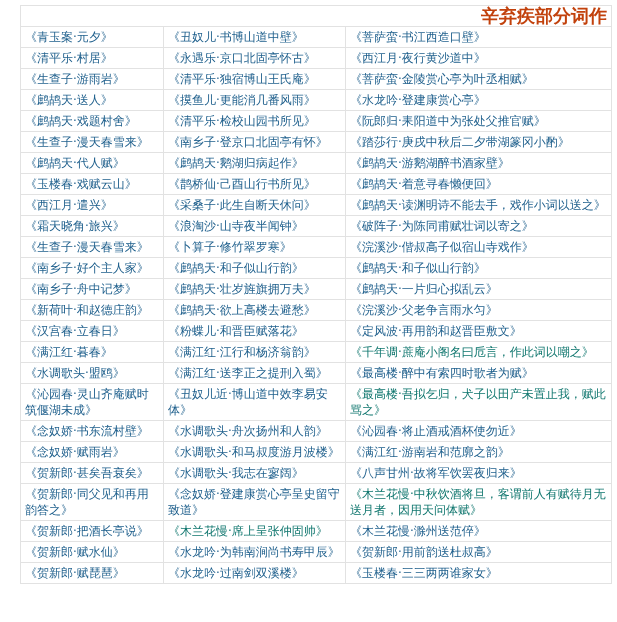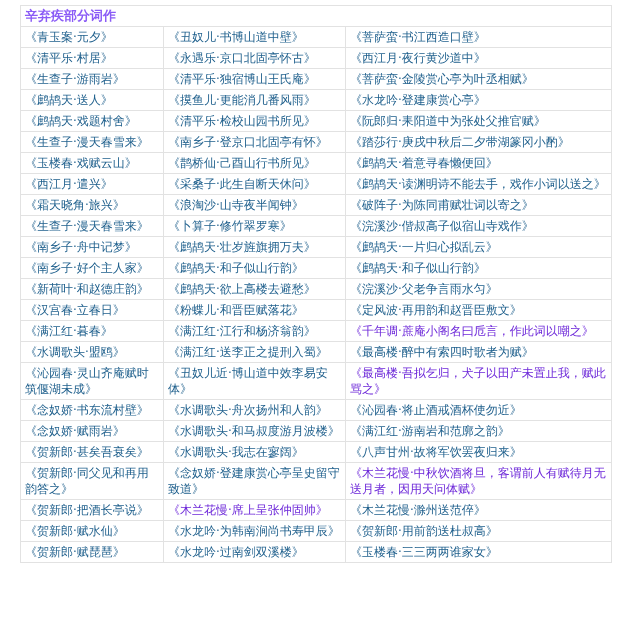--- a/index.html
+++ b/index.html
@@ -8,29 +8,29 @@
     table.works {
       position: absolute; left: 20px; top: 5px; width: 591px;
       border-collapse: collapse; table-layout: fixed;
     }
     table.works td, table.works th {
       border: 1px solid #e2e2e2; padding: 2px 4px 2px 4px;
       line-height: 16px; vertical-align: middle; text-align: left;
       color: #333333; font-weight: normal;
     }
     table.works th.title {
-      text-align: left; font-weight: bold; color: #8b5cf6; height: 16px;
-      font-size: 13px; padding: 2px 4px;
+      text-align: right; font-weight: bold; color: #c2410c; height: 16px;
+      font-size: 18px; padding: 2px 4px;
     }
     table.works tr.row td { height: 16px; }
     col.c1 { width: 143px; }
     col.c2 { width: 182px; }
     col.c3 { width: 266px; }
     .poem { color: #1e5f8c; text-decoration: none; cursor: pointer; }
-    .poem.plain { color: #6d28d9; cursor: default; }
+    .poem.plain { color: #0f766e; cursor: default; }
   </style>
 </head>
 <body>
 
 <table class="works">
   <colgroup>
       <col class="c1">
       <col class="c2">
       <col class="c3">
     </colgroup>
@@ -64,48 +64,53 @@
         <td><span class="poem">《鹧鸪天·戏题村舍》</span></td>
         <td><span class="poem">《清平乐·检校山园书所见》</span></td>
         <td><span class="poem">《阮郎归·耒阳道中为张处父推官赋》</span></td>
       </tr>
       <tr class="row">
         <td><span class="poem">《生查子·漫天春雪来》</span></td>
         <td><span class="poem">《南乡子·登京口北固亭有怀》</span></td>
         <td><span class="poem">《踏莎行·庚戌中秋后二夕带湖篆冈小酌》</span></td>
       </tr>
       <tr class="row">
+        <td><span class="poem">《鹧鸪天·代人赋》</span></td>
+        <td><span class="poem">《鹧鸪天·鹅湖归病起作》</span></td>
+        <td><span class="poem">《鹧鸪天·游鹅湖醉书酒家壁》</span></td>
+      </tr>
+      <tr class="row">
         <td><span class="poem">《玉楼春·戏赋云山》</span></td>
         <td><span class="poem">《鹊桥仙·己酉山行书所见》</span></td>
         <td><span class="poem">《鹧鸪天·着意寻春懒便回》</span></td>
       </tr>
       <tr class="row">
         <td><span class="poem">《西江月·遣兴》</span></td>
         <td><span class="poem">《采桑子·此生自断天休问》</span></td>
         <td><span class="poem">《鹧鸪天·读渊明诗不能去手，戏作小词以送之》</span></td>
       </tr>
       <tr class="row">
         <td><span class="poem">《霜天晓角·旅兴》</span></td>
         <td><span class="poem">《浪淘沙·山寺夜半闻钟》</span></td>
         <td><span class="poem">《破阵子·为陈同甫赋壮词以寄之》</span></td>
       </tr>
       <tr class="row">
         <td><span class="poem">《生查子·漫天春雪来》</span></td>
         <td><span class="poem">《卜算子·修竹翠罗寒》</span></td>
         <td><span class="poem">《浣溪沙·偕叔高子似宿山寺戏作》</span></td>
       </tr>
       <tr class="row">
+        <td><span class="poem">《南乡子·好个主人家》</span></td>
+        <td><span class="poem">《鹧鸪天·和子似山行韵》</span></td>
+        <td><span class="poem">《鹧鸪天·和子似山行韵》</span></td>
+      </tr>
+      <tr class="row">
         <td><span class="poem">《南乡子·舟中记梦》</span></td>
         <td><span class="poem">《鹧鸪天·壮岁旌旗拥万夫》</span></td>
         <td><span class="poem">《鹧鸪天·一片归心拟乱云》</span></td>
-      </tr>
-      <tr class="row">
-        <td><span class="poem">《南乡子·好个主人家》</span></td>
-        <td><span class="poem">《鹧鸪天·和子似山行韵》</span></td>
-        <td><span class="poem">《鹧鸪天·和子似山行韵》</span></td>
       </tr>
       <tr class="row">
         <td><span class="poem">《新荷叶·和赵德庄韵》</span></td>
         <td><span class="poem">《鹧鸪天·欲上高楼去避愁》</span></td>
         <td><span class="poem">《浣溪沙·父老争言雨水匀》</span></td>
       </tr>
       <tr class="row">
         <td><span class="poem">《汉宫春·立春日》</span></td>
         <td><span class="poem">《粉蝶儿·和晋臣赋落花》</span></td>
         <td><span class="poem">《定风波·再用韵和赵晋臣敷文》</span></td>

